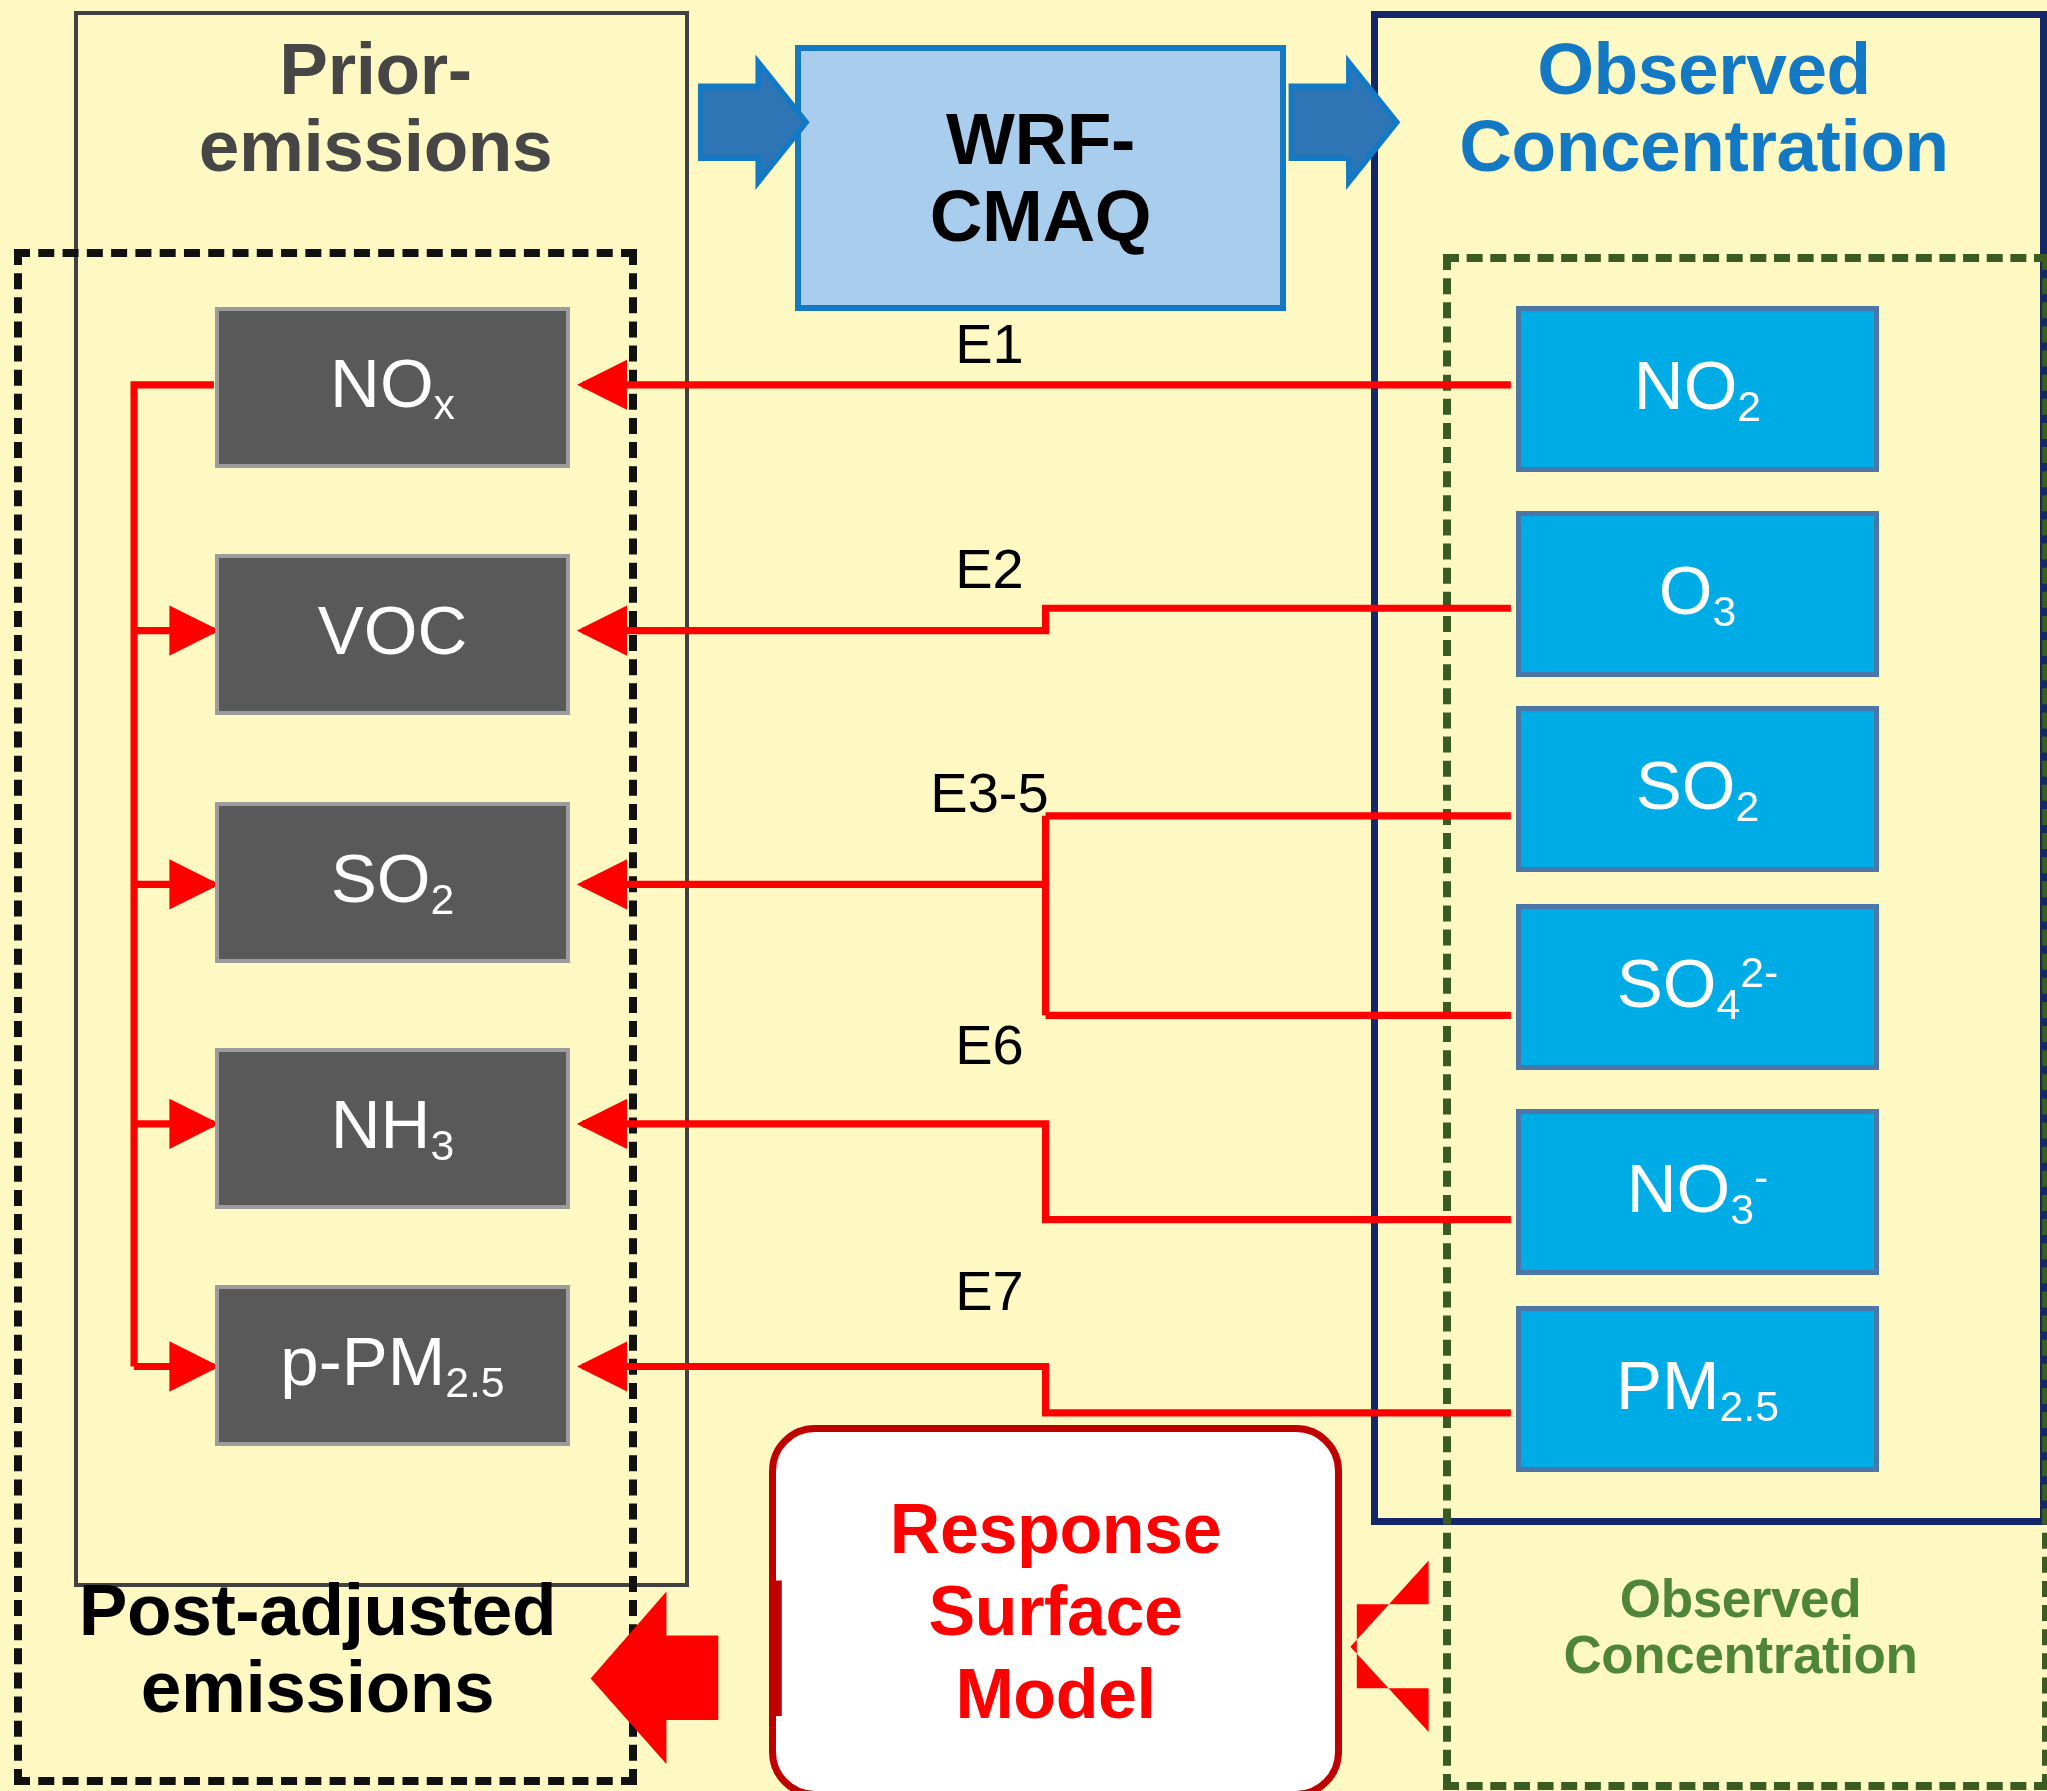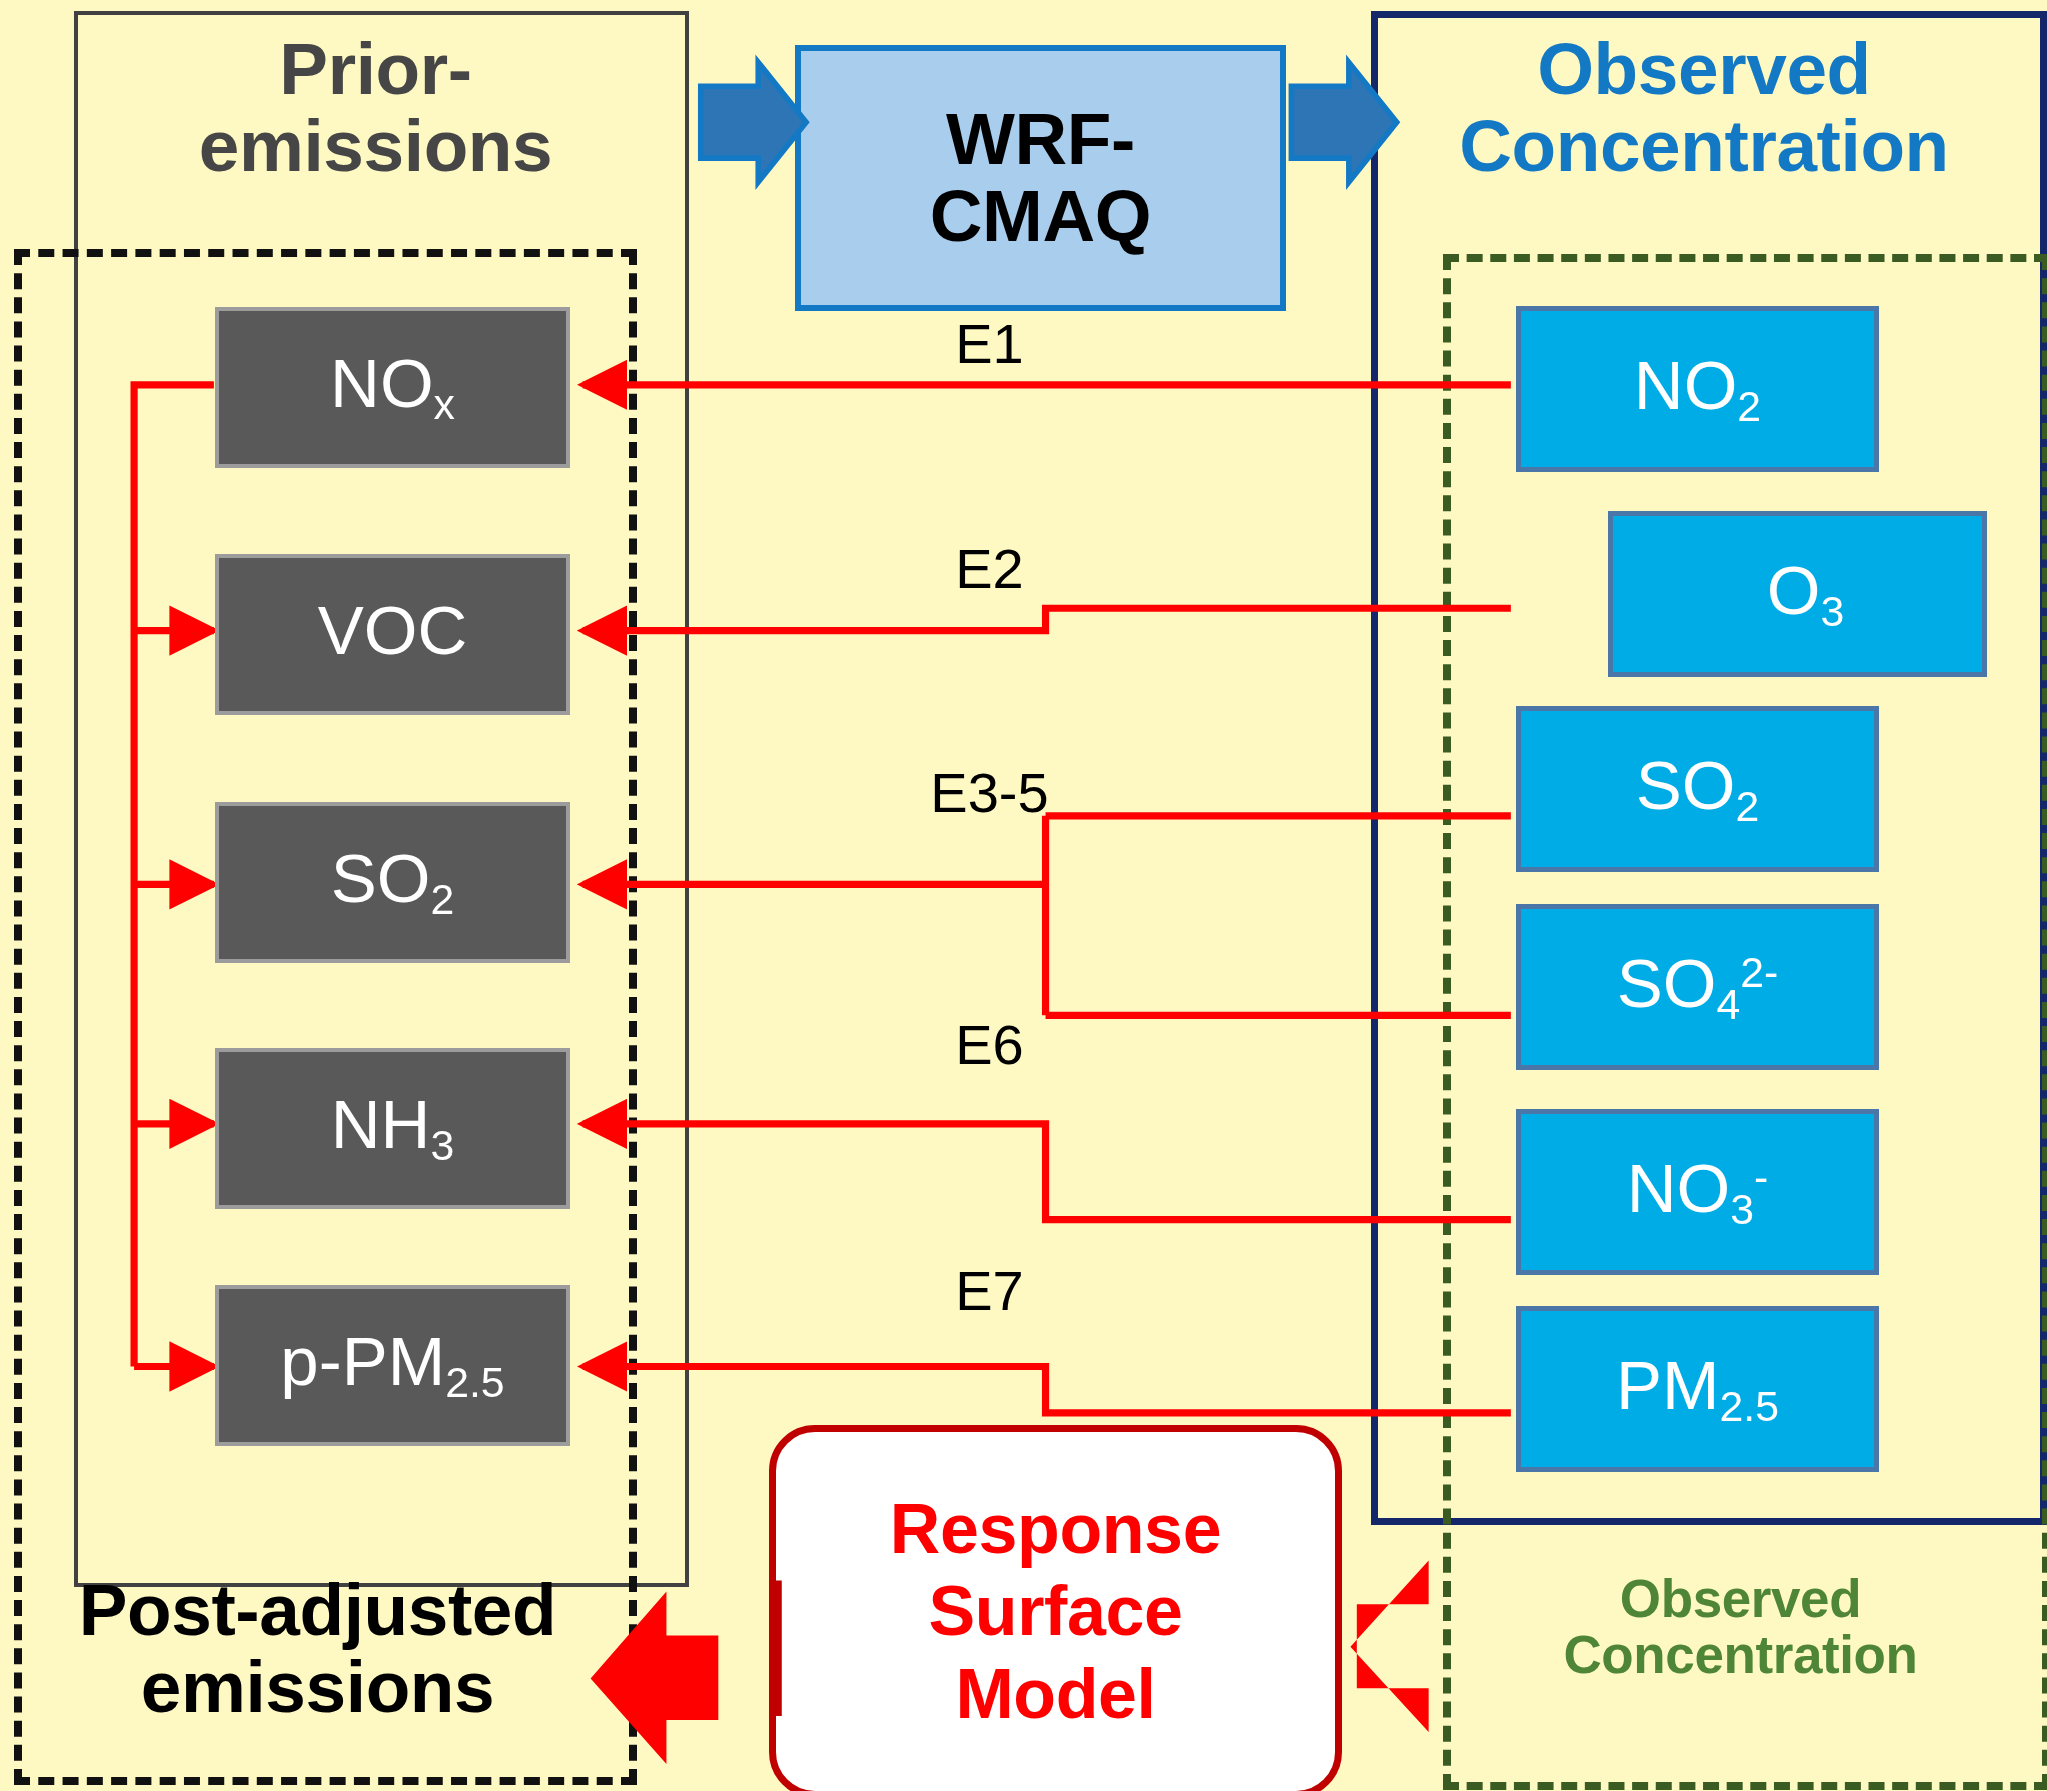--- a/index.html
+++ b/index.html
@@ -195,21 +195,21 @@
       <span>p-PM</span><sub>2.5</sub>
     </span>
   </div>
 
   <div class="sp-box sp-conc" style="left:1516px;top:306px;width:353px;height:156px;">
     <span>
       <span>NO</span><sub>2</sub>
     </span>
   </div>
 
-  <div class="sp-box sp-conc" style="left:1608px;top:511px;width:353px;height:156px;padding-left:16px;">
+  <div class="sp-box sp-conc" style="left:1516px;top:511px;width:353px;height:156px;">
     <span>
       <span>O</span><sub>3</sub>
     </span>
   </div>
 
   <div class="sp-box sp-conc" style="left:1516px;top:706px;width:353px;height:156px;">
     <span>
       <span>SO</span><sub>2</sub>
     </span>
   </div>

